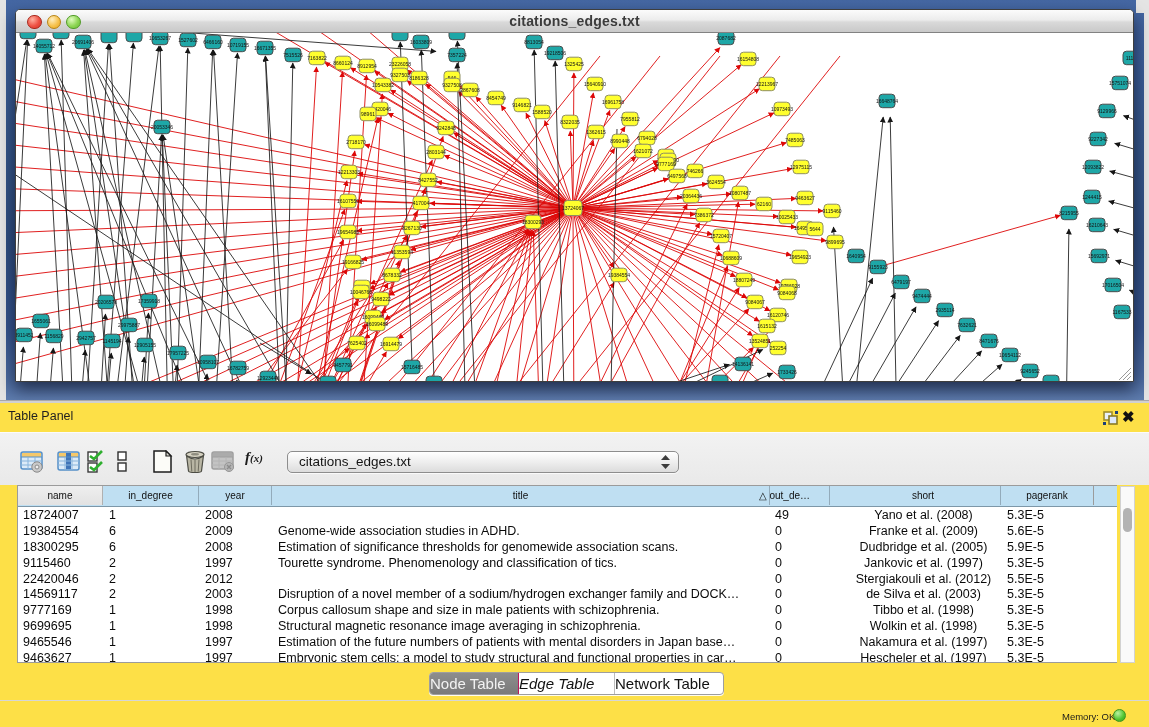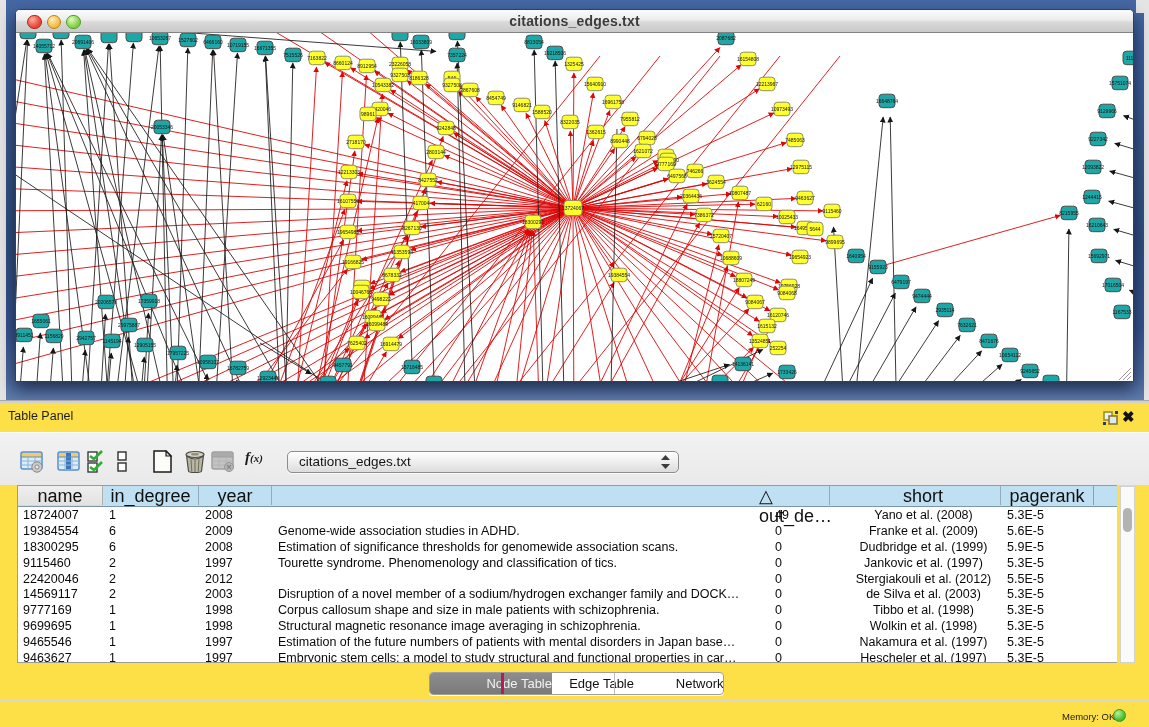--- a/index.html
+++ b/index.html
@@ -32,21 +32,21 @@
  background:linear-gradient(180deg,#f2f2f2,#e9e9e9);border-top:1px solid #fbfbfb;}
 .ic{position:absolute;top:17px;}
 #dd{position:absolute;left:287px;top:18px;width:390px;height:20px;border:1px solid #8d8d8d;
  border-radius:5px;background:linear-gradient(180deg,#ffffff,#f0f0f0 45%,#dcdcdc);
  box-shadow:0 1px 1px rgba(255,255,255,.8);}
 #dd span{position:absolute;left:11px;top:2px;font-size:13.5px;color:#141414;}
 #tablewrap{position:absolute;left:17px;top:85px;width:1100px;height:178px;background:#fff;
  border:1px solid #9b9b9b;border-right:none;box-sizing:border-box;overflow:hidden;}
 #thead{position:absolute;left:0;top:0;width:100%;height:20px;background:#bfdff2;
  border-bottom:1px solid #7d97a8;}
-.th{position:absolute;top:0;height:19px;font-size:18px;color:#101010;text-align:center;
+.th{position:absolute;top:0;height:19px;font-size:10px;color:#101010;text-align:center;
  line-height:20px;border-right:1px solid #93abbb;box-sizing:border-box;}
 #th1{left:0;width:85px;background:linear-gradient(180deg,#efefef,#e2e2e2);border-right:1px solid #b0b0b0;}
 #th2{left:85px;width:96px;}
 #th3{left:181px;width:73px;}
 #th4{left:254px;width:498px;}
 #th5{left:736px;width:76px;text-align:left;padding-left:5px;}
 #th6{left:828px;width:155px;}
 #th7{left:983px;width:93px;border-right:1px solid #9b9b9b;}
 #tbody{position:absolute;left:0;top:22px;width:100%;}
 .tr{position:relative;height:15.9px;}
@@ -56,23 +56,23 @@
 .c3{left:187px;width:67px;}
 .c4{left:260px;width:492px;}
 .c5{left:757px;width:71px;}
 .c6{left:828px;width:155px;text-align:center;}
 .c7{left:989px;width:90px;}
 #vscroll{position:absolute;left:1120px;top:86px;width:15px;height:177px;background:#fafafa;
  border:1px solid #d2d2d2;box-sizing:border-box;}
 #vthumb{position:absolute;left:2px;top:21px;width:9px;height:24px;background:#b3b3b3;border-radius:5px;}
 #seg{position:absolute;left:429px;top:272px;width:293px;height:21px;border:1px solid #9e9e9e;
  border-radius:4px;background:#fff;overflow:hidden;box-shadow:0 1px 0 rgba(255,255,255,.9);}
-.sg{position:absolute;top:0;height:21px;font-size:13px;line-height:21px;text-align:right;color:#111;padding-left:34px;}
+.sg{position:absolute;top:0;height:21px;font-size:15px;line-height:21px;text-align:left;color:#111;}
 #sg1{left:0;width:88px;background:linear-gradient(180deg,#8d8d8d,#7a7a7a);color:#f2f2f2;}
-#sg2{left:71px;width:96px;border-left:3px solid #be185d;}
+#sg2{left:88px;width:96px;border-left:1px solid #be185d;font-style:italic;}
 #sg3{left:184px;width:109px;border-left:1px solid #bdbdbd;}
 #statline{position:absolute;left:0;top:300px;width:100%;height:1px;background:#d6d6d6;}
 #mem{position:absolute;left:1062px;top:311px;font-size:9.5px;color:#1a1a1a;}
 #memdot{position:absolute;left:1113px;top:309px;width:11px;height:11px;border-radius:50%;
  background:radial-gradient(circle at 35% 30%,#b9f3a0,#4fc32f 60%,#36a21a);border:1px solid #3f9320;}
 </style></head>
 <body>
 <div id="desk"></div>
 <div style="position:absolute;left:1136px;top:0;width:13px;height:13px;background:#e4e4e4;"></div>
 <div style="position:absolute;left:569px;top:401px;width:12px;height:5px;background:#d6d6d6;border:1px solid #b5b5b5;border-radius:2px;"></div>
@@ -688,20 +688,21 @@
         <path d="M0,5 L4.5,0 L9,5 Z" fill="#3c3c3c"></path>
         <path d="M0,9 L4.5,14 L9,9 Z" fill="#3c3c3c"></path>
       </svg>
     </div>
   </div>
   <div id="tablewrap">
     <div id="thead">
       <div class="th" id="th1">name</div>
       <div class="th" id="th2">in_degree</div>
       <div class="th" id="th3">year</div>
+      <div class="th" id="th4">title</div>
       <div class="th" id="th5">△ out_de…</div>
       <div class="th" id="th6">short</div>
       <div class="th" id="th7">pagerank</div>
     </div>
     <div id="tbody">
 <div class="tr">
           <div class="c c1">18724007</div>
           <div class="c c2">1</div>
           <div class="c c3">2008</div>
           <div class="c c5">49</div>
@@ -716,21 +717,21 @@
           <div class="c c5">0</div>
           <div class="c c6">Franke et al. (2009)</div>
           <div class="c c7">5.6E‑5</div>
         </div>
 <div class="tr">
           <div class="c c1">18300295</div>
           <div class="c c2">6</div>
           <div class="c c3">2008</div>
           <div class="c c4">Estimation of significance thresholds for genomewide association scans.</div>
           <div class="c c5">0</div>
-          <div class="c c6">Dudbridge et al. (1999)</div>
+          <div class="c c6">Dudbridge et al. (2005)</div>
           <div class="c c7">5.9E‑5</div>
         </div>
 <div class="tr">
           <div class="c c1">9115460</div>
           <div class="c c2">2</div>
           <div class="c c3">1997</div>
           <div class="c c4">Tourette syndrome. Phenomenology and classification of tics.</div>
           <div class="c c5">0</div>
           <div class="c c6">Jankovic et al. (1997)</div>
           <div class="c c7">5.3E‑5</div>

